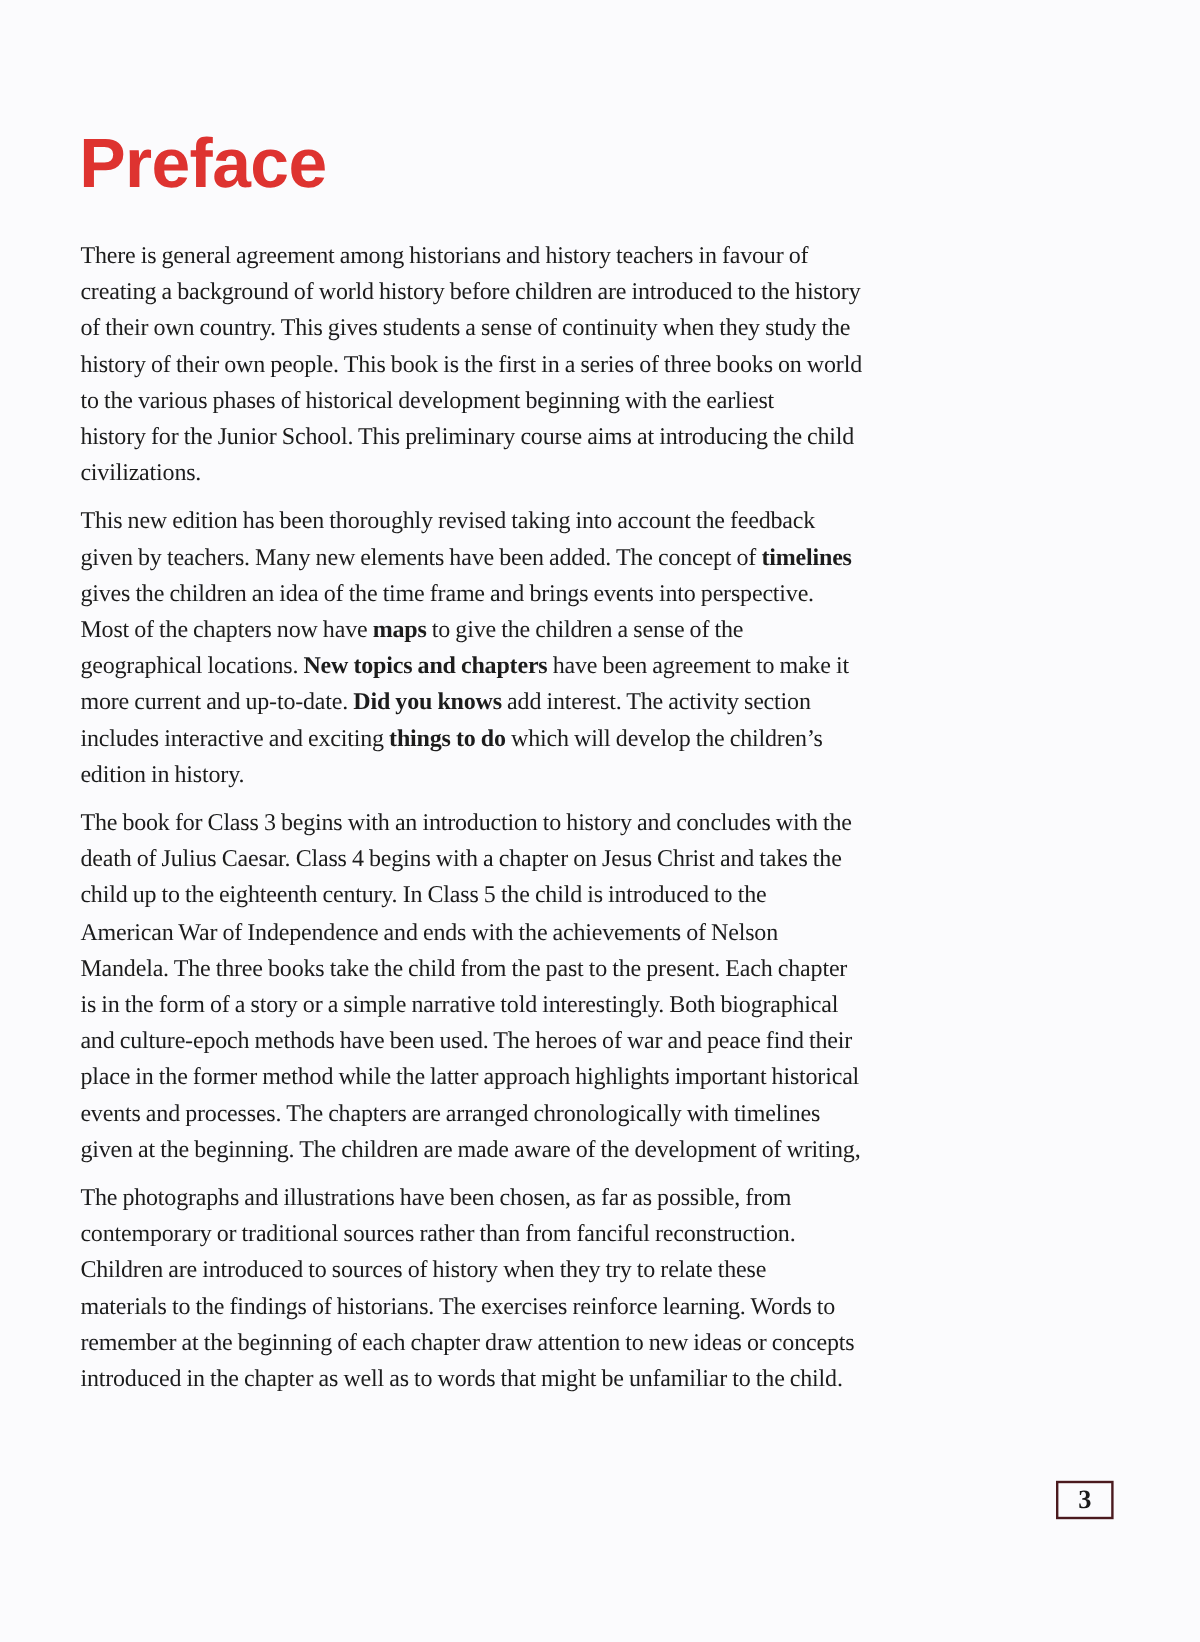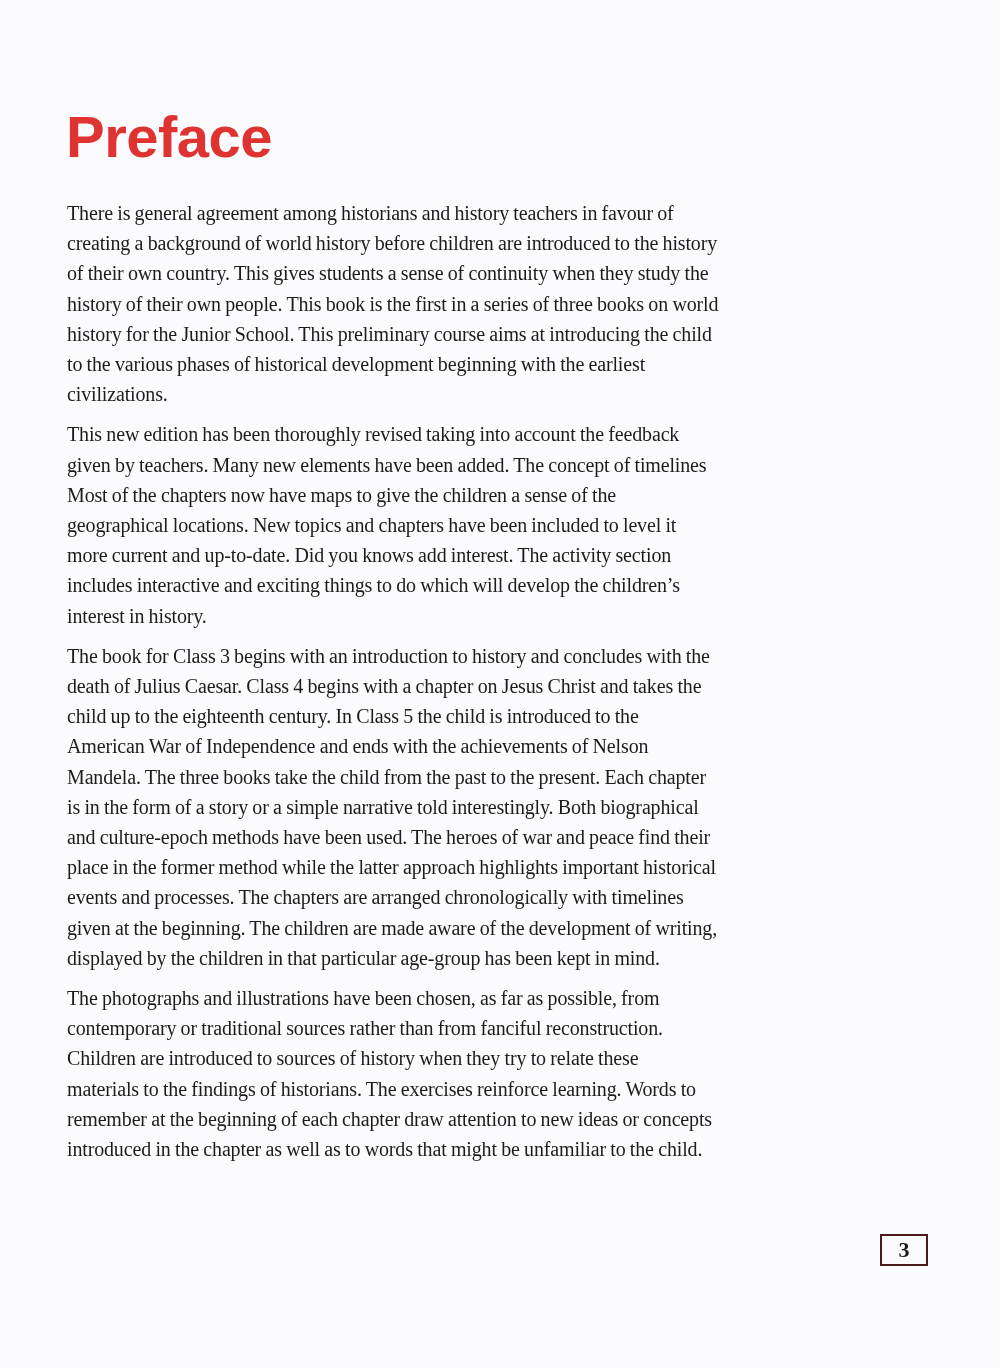--- a/index.html
+++ b/index.html
@@ -44,21 +44,21 @@
       font-size: 20px;
       line-height: 30.2px;
       letter-spacing: -0.15px;
       word-spacing: -0.5px;
     }
     .para .line {
       display: block;
       white-space: nowrap;
     }
     .para b {
-      font-weight: normal;
+      font-weight: bold;
     }
     .page-number-box {
       position: absolute;
       left: 880px;
       top: 1234px;
       width: 48px;
       height: 32px;
       border: 2px solid #4a1a1e;
       box-sizing: border-box;
       display: flex;
@@ -75,45 +75,45 @@
 
 <div class="page">
   <h1 class="title" style="color: rgb(222, 51, 48);">Preface</h1>
 
   <div class="body-text">
     <p class="para">
         <span class="line"><span>There is general agreement among historians and history teachers in favour of</span></span>
         <span class="line"><span>creating a background of world history before children are introduced to the history</span></span>
         <span class="line"><span>of their own country. This gives students a sense of continuity when they study the</span></span>
         <span class="line"><span>history of their own people. This book is the first in a series of three books on world</span></span>
+        <span class="line"><span>to the various phases of historical development beginning with the earliest</span></span>
         <span class="line"><span>history for the Junior School. This preliminary course aims at introducing the child</span></span>
-        <span class="line"><span>to the various phases of historical development beginning with the earliest</span></span>
         <span class="line"><span>civilizations.</span></span>
       </p>
     <p class="para">
         <span class="line"><span>This new edition has been thoroughly revised taking into account the feedback</span></span>
         <span class="line"><span>given by teachers. Many new elements have been added. The concept of </span><b>timelines</b></span>
+        <span class="line"><span>gives the children an idea of the time frame and brings events into perspective.</span></span>
         <span class="line"><span>Most of the chapters now have </span><b>maps</b><span> to give the children a sense of the</span></span>
-        <span class="line"><span>geographical locations. </span><b>New topics and chapters</b><span> have been included to level it</span></span>
+        <span class="line"><span>geographical locations. </span><b>New topics and chapters</b><span> have been agreement to make it</span></span>
         <span class="line"><span>more current and up-to-date. </span><b>Did you knows</b><span> add interest. The activity section</span></span>
         <span class="line"><span>includes interactive and exciting </span><b>things to do</b><span> which will develop the children’s</span></span>
-        <span class="line"><span>interest in history.</span></span>
+        <span class="line"><span>edition in history.</span></span>
       </p>
     <p class="para">
         <span class="line"><span>The book for Class 3 begins with an introduction to history and concludes with the</span></span>
         <span class="line"><span>death of Julius Caesar. Class 4 begins with a chapter on Jesus Christ and takes the</span></span>
         <span class="line"><span>child up to the eighteenth century. In Class 5 the child is introduced to the</span></span>
         <span class="line"><span>American War of Independence and ends with the achievements of Nelson</span></span>
         <span class="line"><span>Mandela. The three books take the child from the past to the present. Each chapter</span></span>
         <span class="line"><span>is in the form of a story or a simple narrative told interestingly. Both biographical</span></span>
         <span class="line"><span>and culture-epoch methods have been used. The heroes of war and peace find their</span></span>
         <span class="line"><span>place in the former method while the latter approach highlights important historical</span></span>
         <span class="line"><span>events and processes. The chapters are arranged chronologically with timelines</span></span>
         <span class="line"><span>given at the beginning. The children are made aware of the development of writing,</span></span>
-        <span class="line"><span>displayed by the children in that particular age-group has been kept in mind.</span></span>
       </p>
     <p class="para">
         <span class="line"><span>The photographs and illustrations have been chosen, as far as possible, from</span></span>
         <span class="line"><span>contemporary or traditional sources rather than from fanciful reconstruction.</span></span>
         <span class="line"><span>Children are introduced to sources of history when they try to relate these</span></span>
         <span class="line"><span>materials to the findings of historians. The exercises reinforce learning. Words to</span></span>
         <span class="line"><span>remember at the beginning of each chapter draw attention to new ideas or concepts</span></span>
         <span class="line"><span>introduced in the chapter as well as to words that might be unfamiliar to the child.</span></span>
       </p>
   </div>

